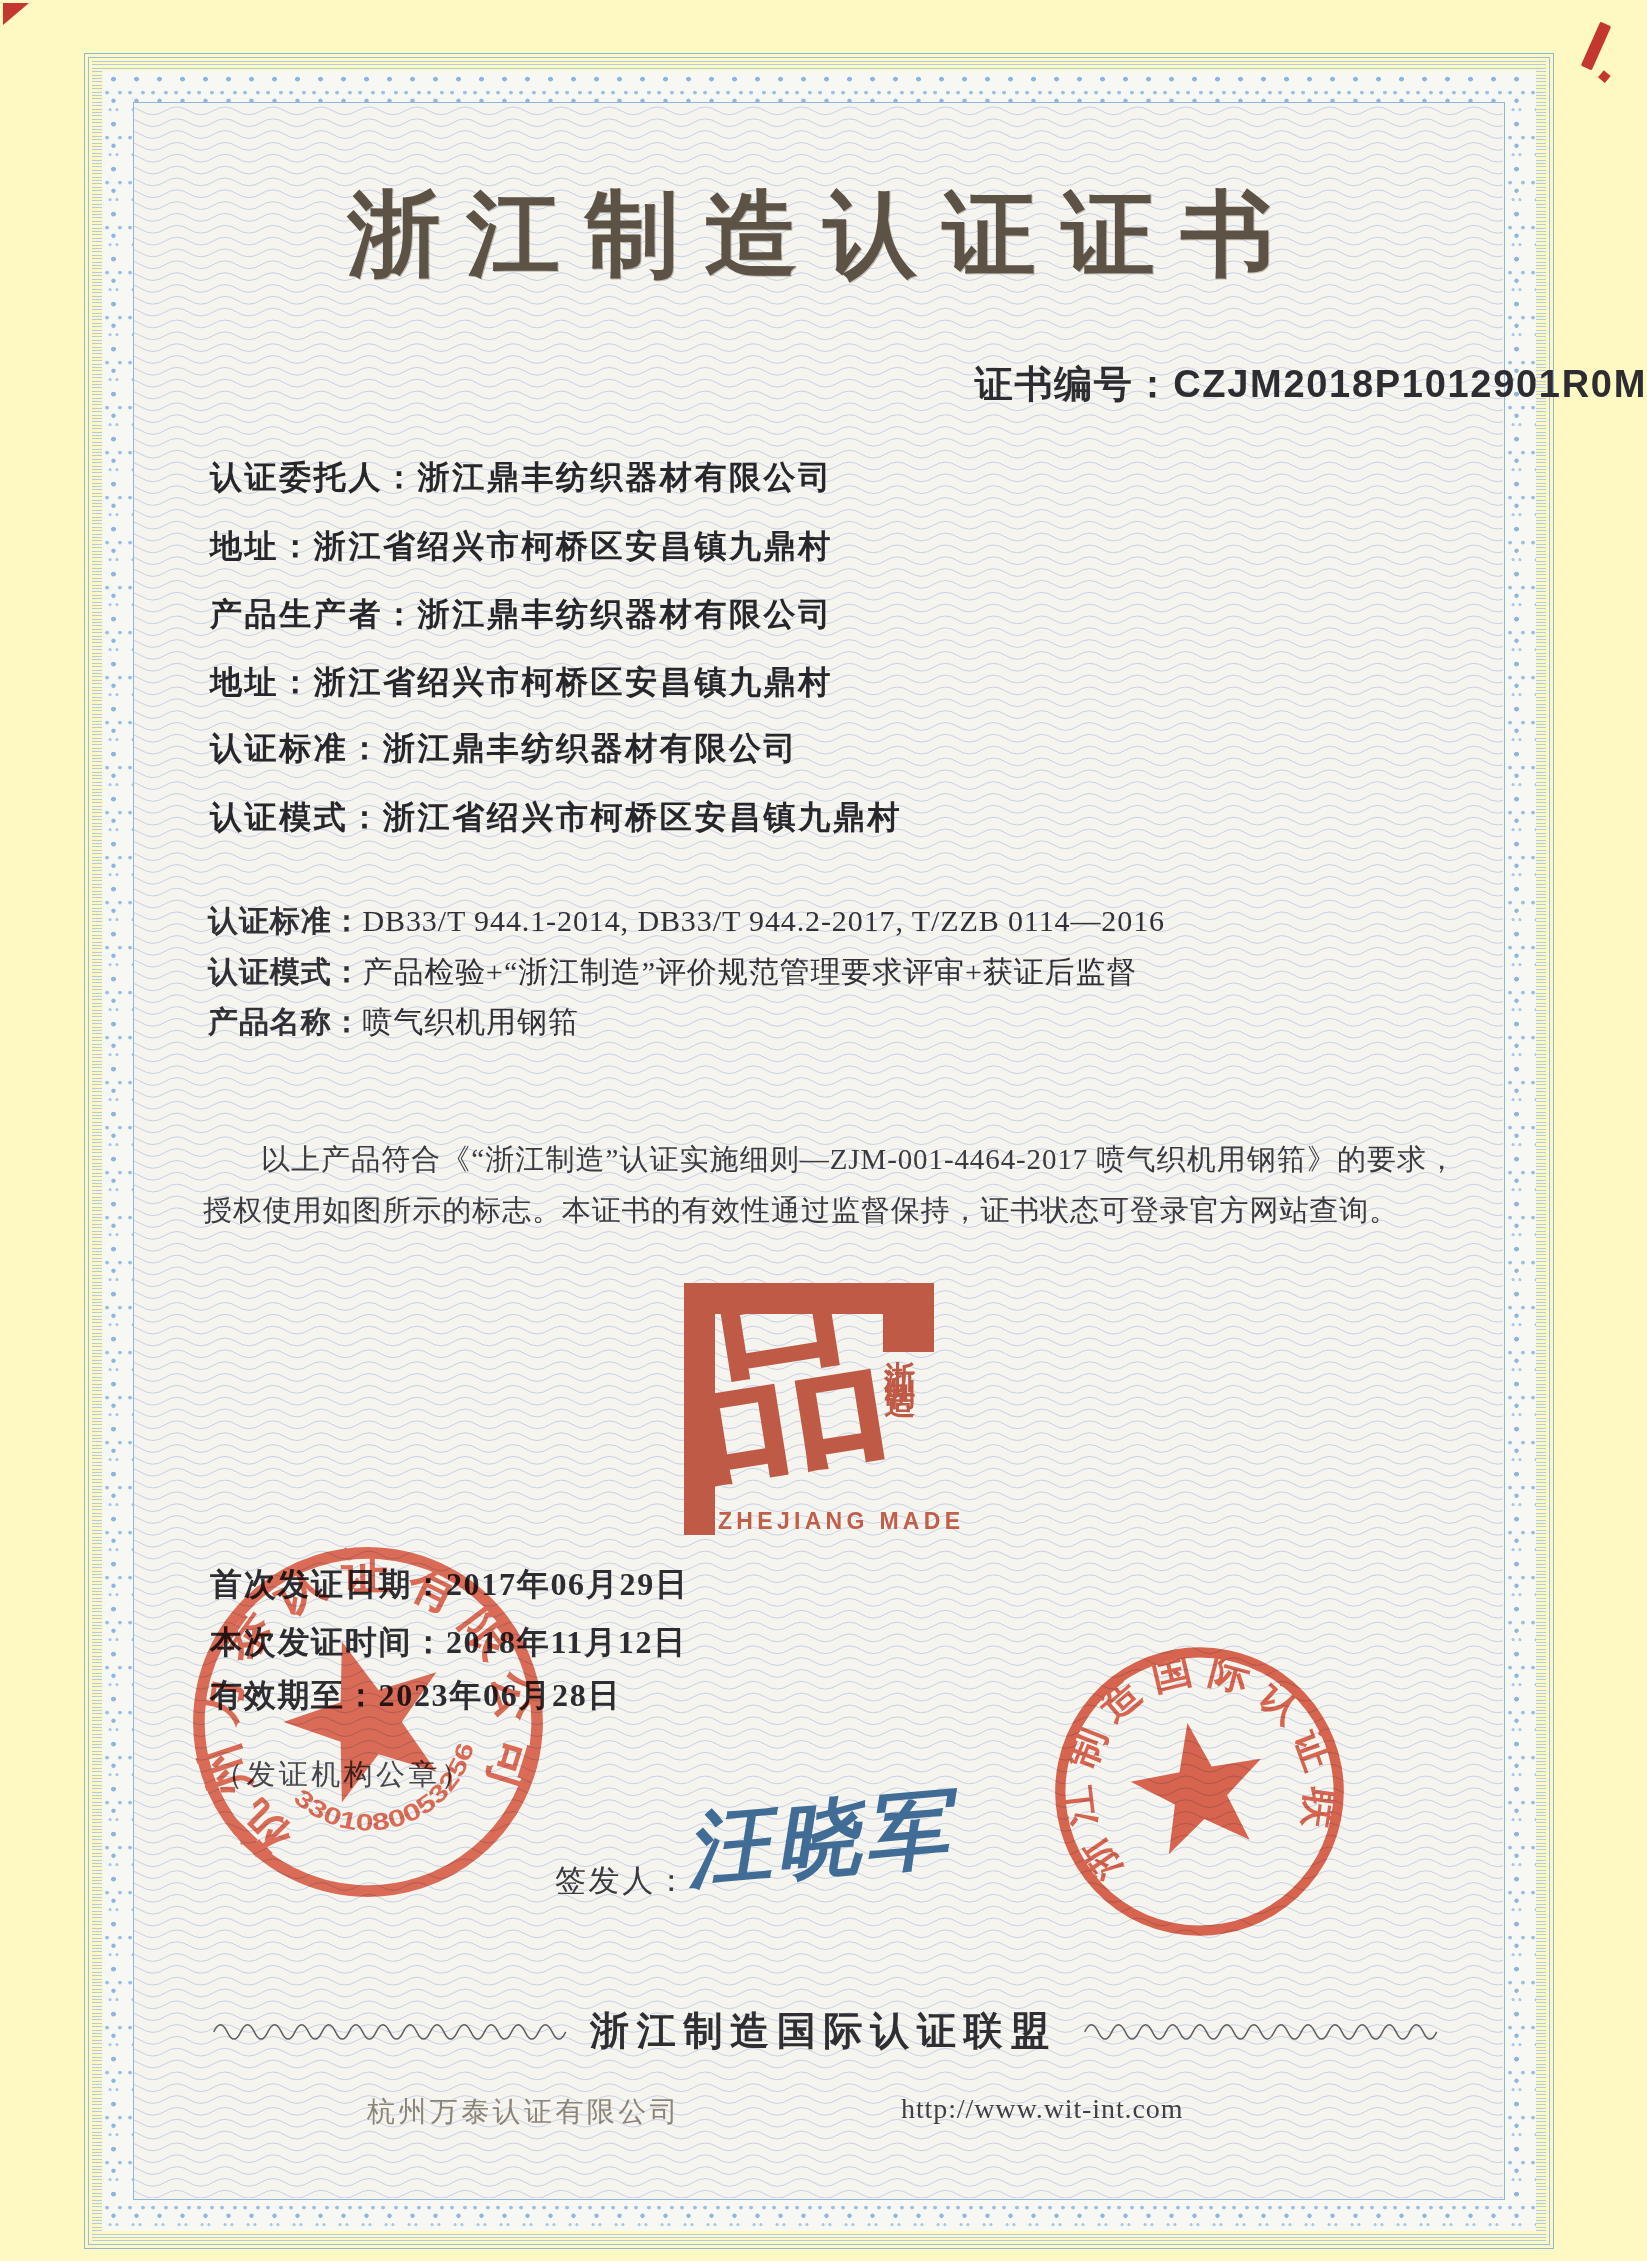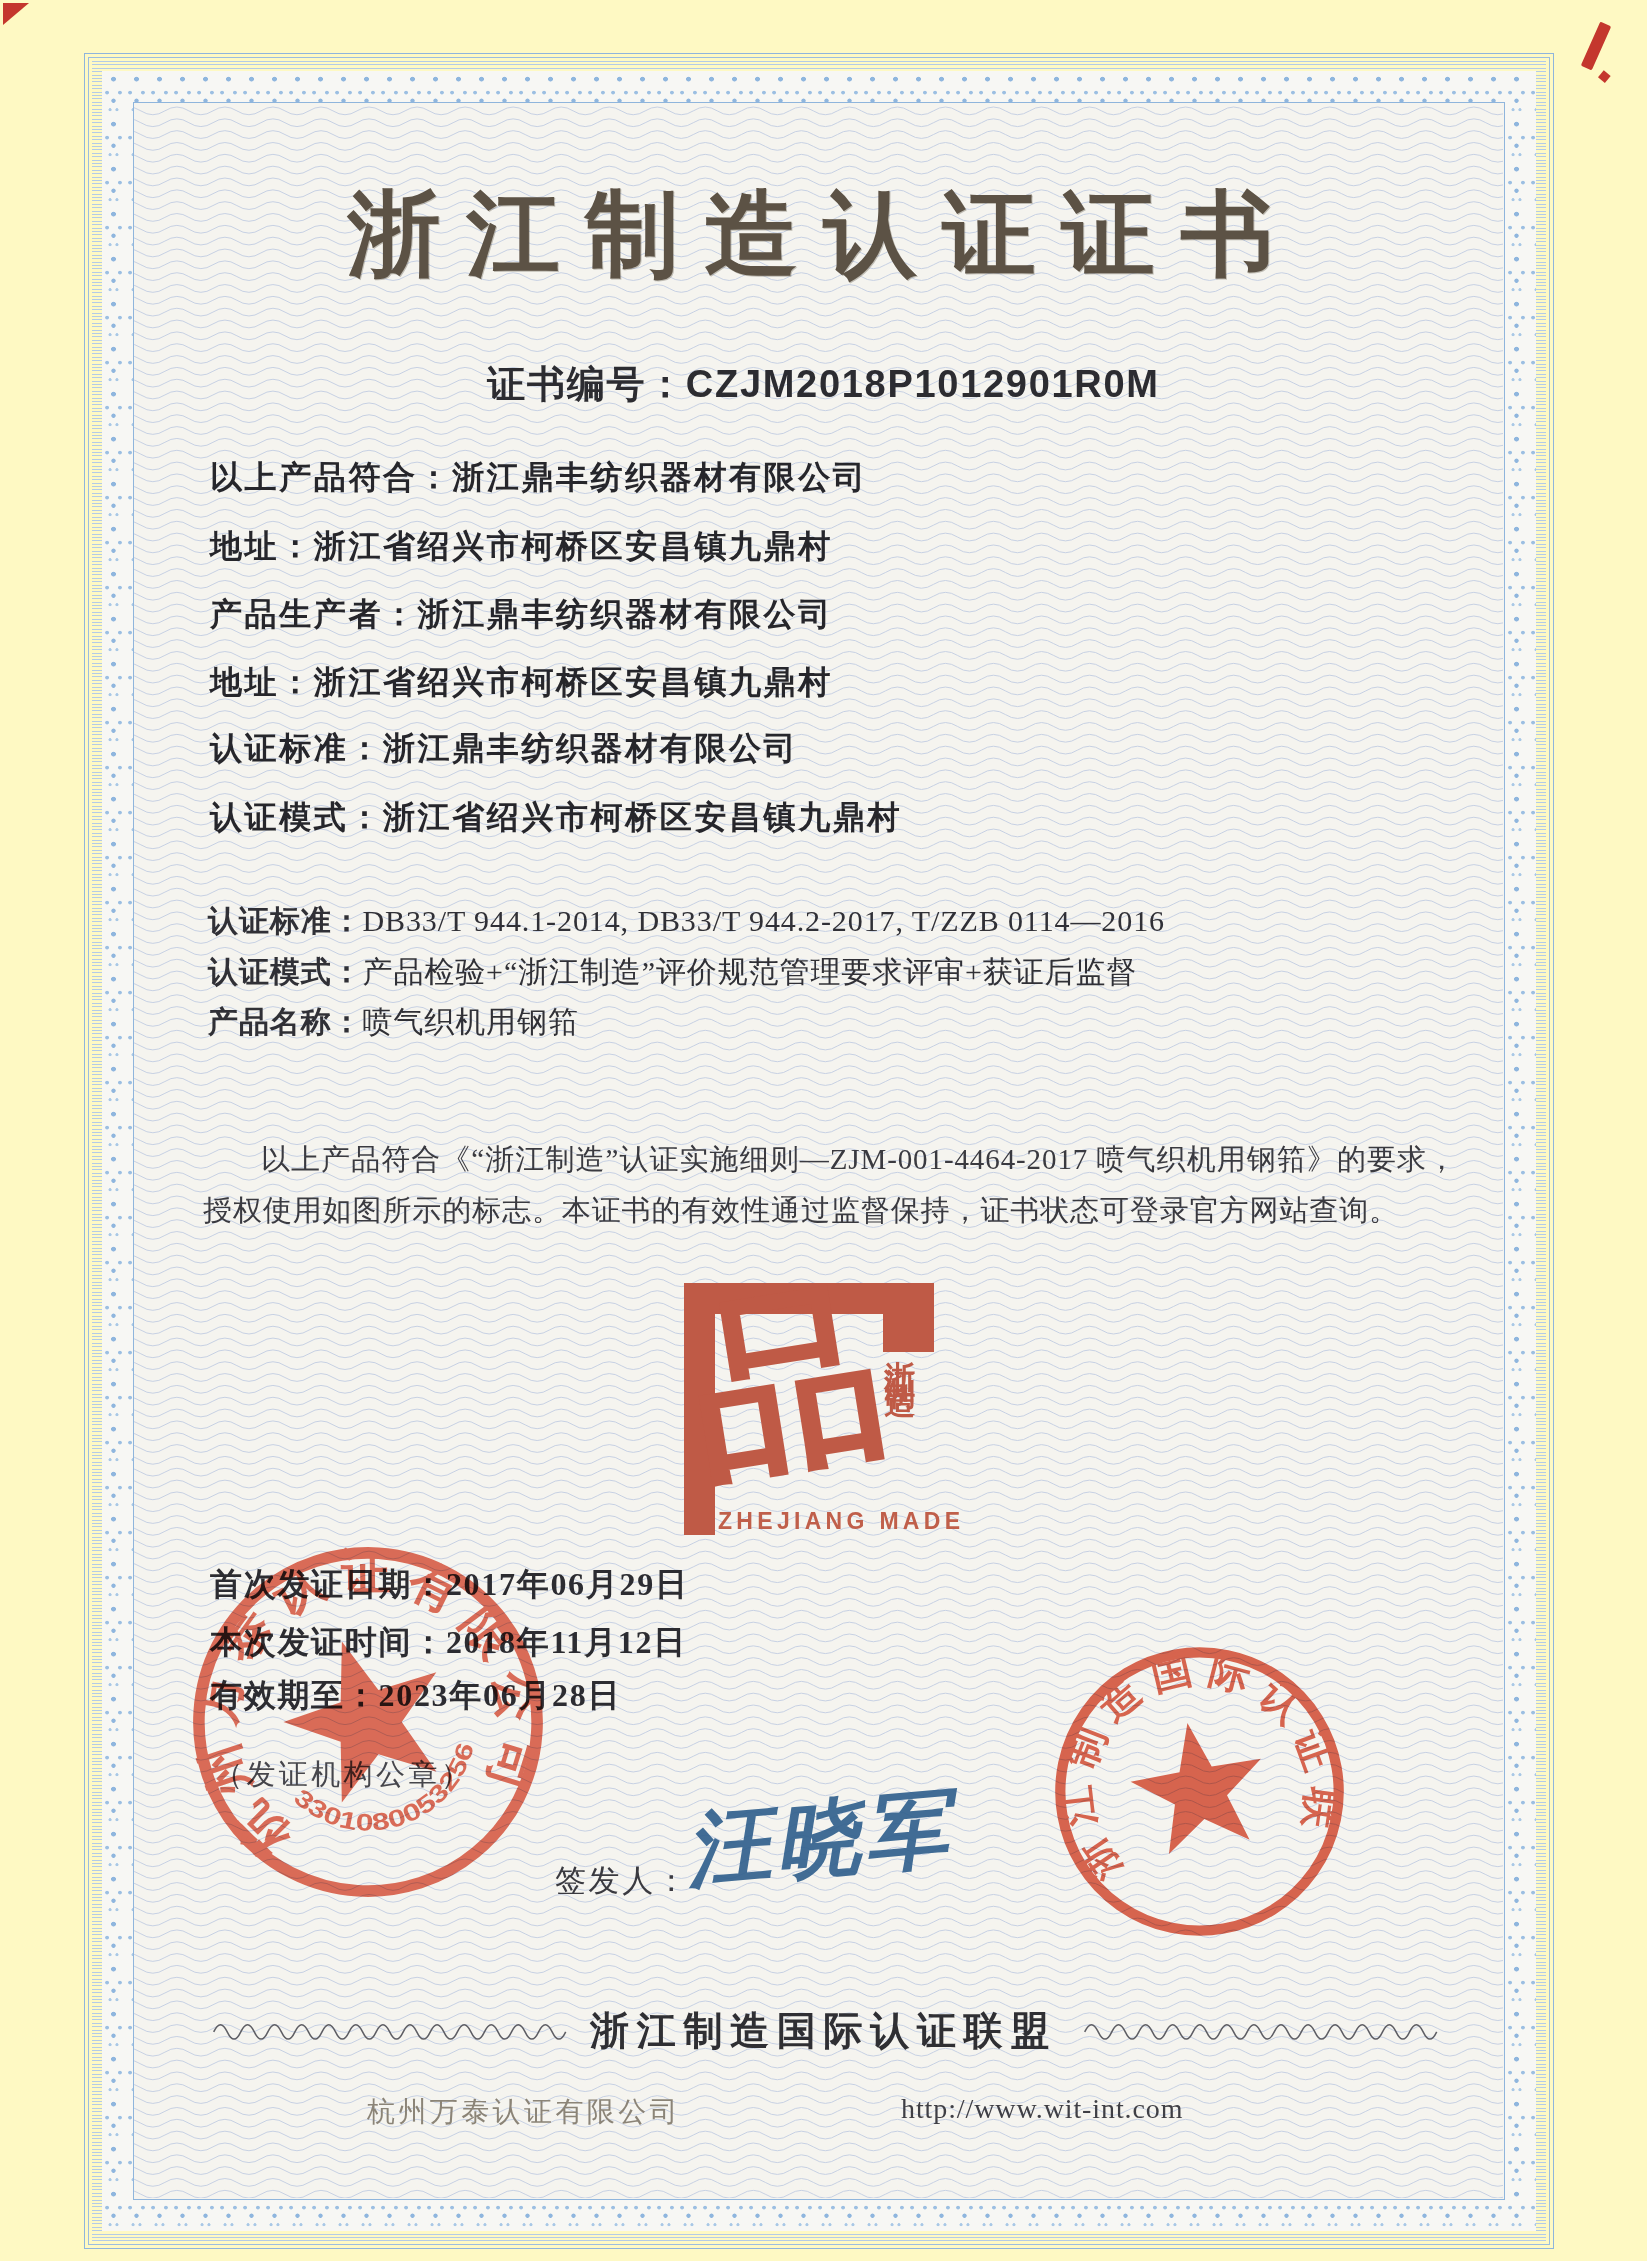--- a/index.html
+++ b/index.html
@@ -22,21 +22,21 @@
              radial-gradient(circle 1.4px at 65% 86%, #a9c8e6 1.2px, rgba(255,255,255,0) 1.9px);
            background-size:23px 45px;}
   .inner {width:100%;height:100%;box-sizing:border-box;border:0.9px solid #8fb5dc;
           background:#f5f4ef;position:relative;overflow:hidden;}
   #waves{position:absolute;left:0;top:0;}
 
   
   .abs{position:absolute;z-index:3;}
   .title{left:0;right:0;top:172px;text-align:center;font-size:93px;font-weight:700;
          letter-spacing:26px;color:#5c5245;text-shadow:0.9px 0.9px 0 rgba(92,82,69,.35);}
-  .certno{left:0;right:0;top:359px;text-align:center;font-size:38px;font-weight:700;
+  .certno{left:0;right:0;top:359px;text-align:right;font-size:38px;font-weight:700;
           font-family:"Liberation Sans","DejaVu Sans",sans-serif;color:#2c2c31;letter-spacing:1.7px;}
   .infoline{left:210px;font-size:32px;font-weight:700;letter-spacing:2.6px;color:#26262b;white-space:nowrap;}
   .specline{left:208px;font-size:30px;letter-spacing:0.9px;color:#303036;white-space:nowrap;}
   .specline b{font-weight:700;}
   .statement{left:203px;width:1254px;top:1134px;font-size:29px;line-height:51px;color:#3a3a40;
              text-align:justify;text-indent:2em;letter-spacing:0.9px;}
 
   
   .logo{left:684px;top:1283px;width:250px;height:254px;z-index:3;}
   .logo .bar-top {position:absolute;left:0;top:0;width:250px;height:31px;background:#bf5a46;}
@@ -98,21 +98,21 @@
   <div class="mark-tl"></div>
   <div class="mark-tr"></div>
   <div class="mark-tr2"></div>
 
   <div class="abs title">浙江制造认证证书</div>
 
   <div class="abs certno">
     <span>证书编号：</span><span>CZJM2018P1012901R0M</span>
   </div>
 
-  <div class="abs infoline" style="top:456px"><span>以上产品符合：</span><span>浙江鼎丰纺织器材有限公司</span></div>
+  <div class="abs infoline" style="top:456px"><span>认证委托人：</span><span>浙江鼎丰纺织器材有限公司</span></div>
   <div class="abs infoline" style="top:525px"><span>地址：</span><span>浙江省绍兴市柯桥区安昌镇九鼎村</span></div>
   <div class="abs infoline" style="top:593px"><span>产品生产者：</span><span>浙江鼎丰纺织器材有限公司</span></div>
   <div class="abs infoline" style="top:661px"><span>地址：</span><span>浙江省绍兴市柯桥区安昌镇九鼎村</span></div>
   <div class="abs infoline" style="top:727px"><span>认证标准：</span><span>浙江鼎丰纺织器材有限公司</span></div>
   <div class="abs infoline" style="top:796px"><span>认证模式：</span><span>浙江省绍兴市柯桥区安昌镇九鼎村</span></div>
 
   <div class="abs specline" style="top:901px"><b>认证标准：</b><span>DB33/T 944.1-2014, DB33/T 944.2-2017, T/ZZB 0114—2016</span></div>
   <div class="abs specline" style="top:952px"><b>认证模式：</b><span>产品检验+“浙江制造”评价规范管理要求评审+获证后监督</span></div>
   <div class="abs specline" style="top:1002px"><b>产品名称：</b><span>喷气织机用钢筘</span></div>
 

